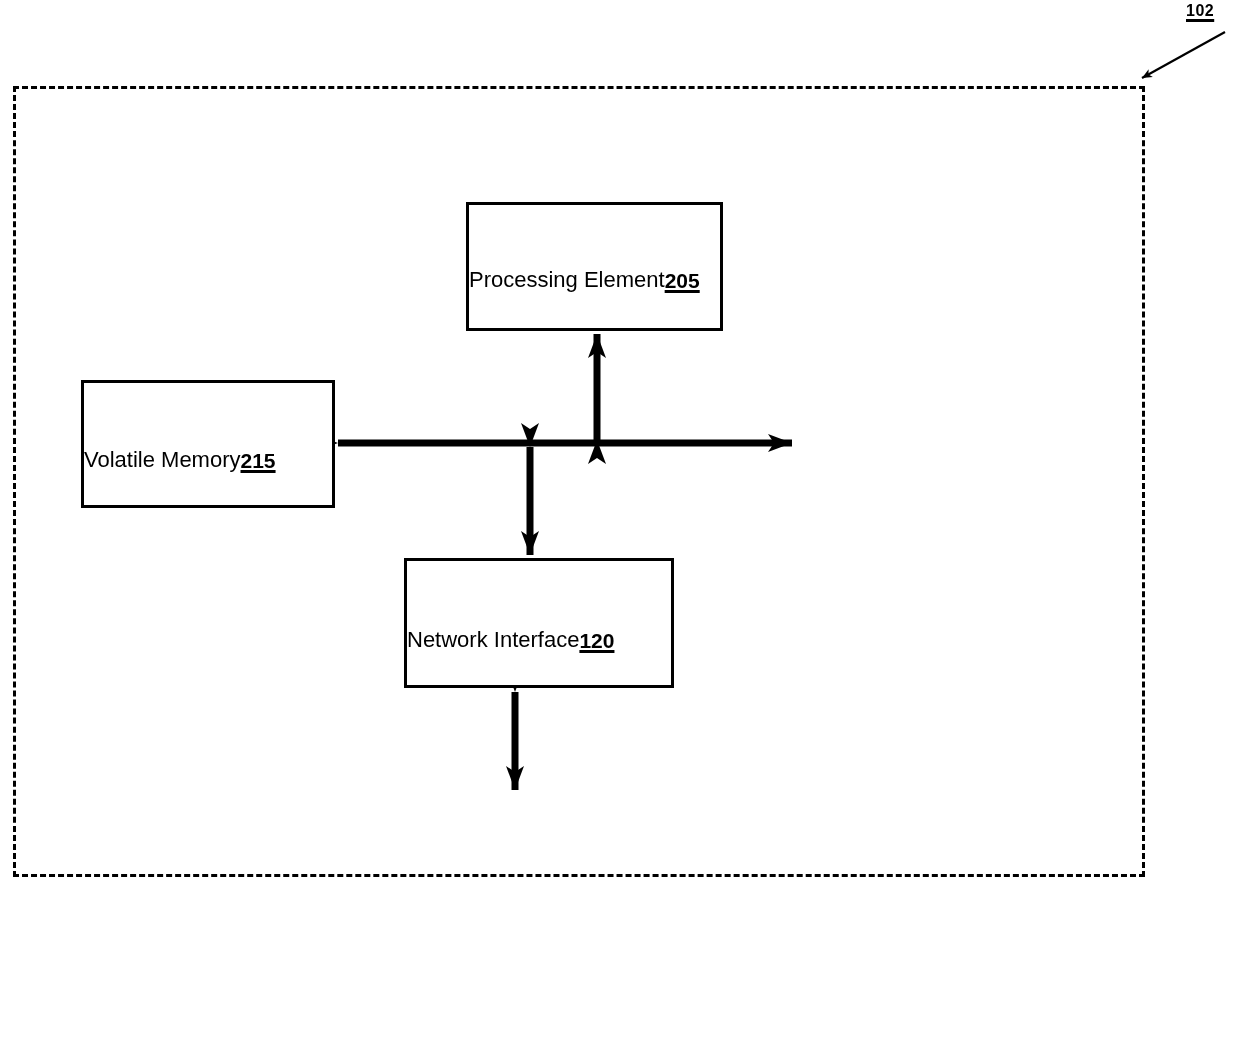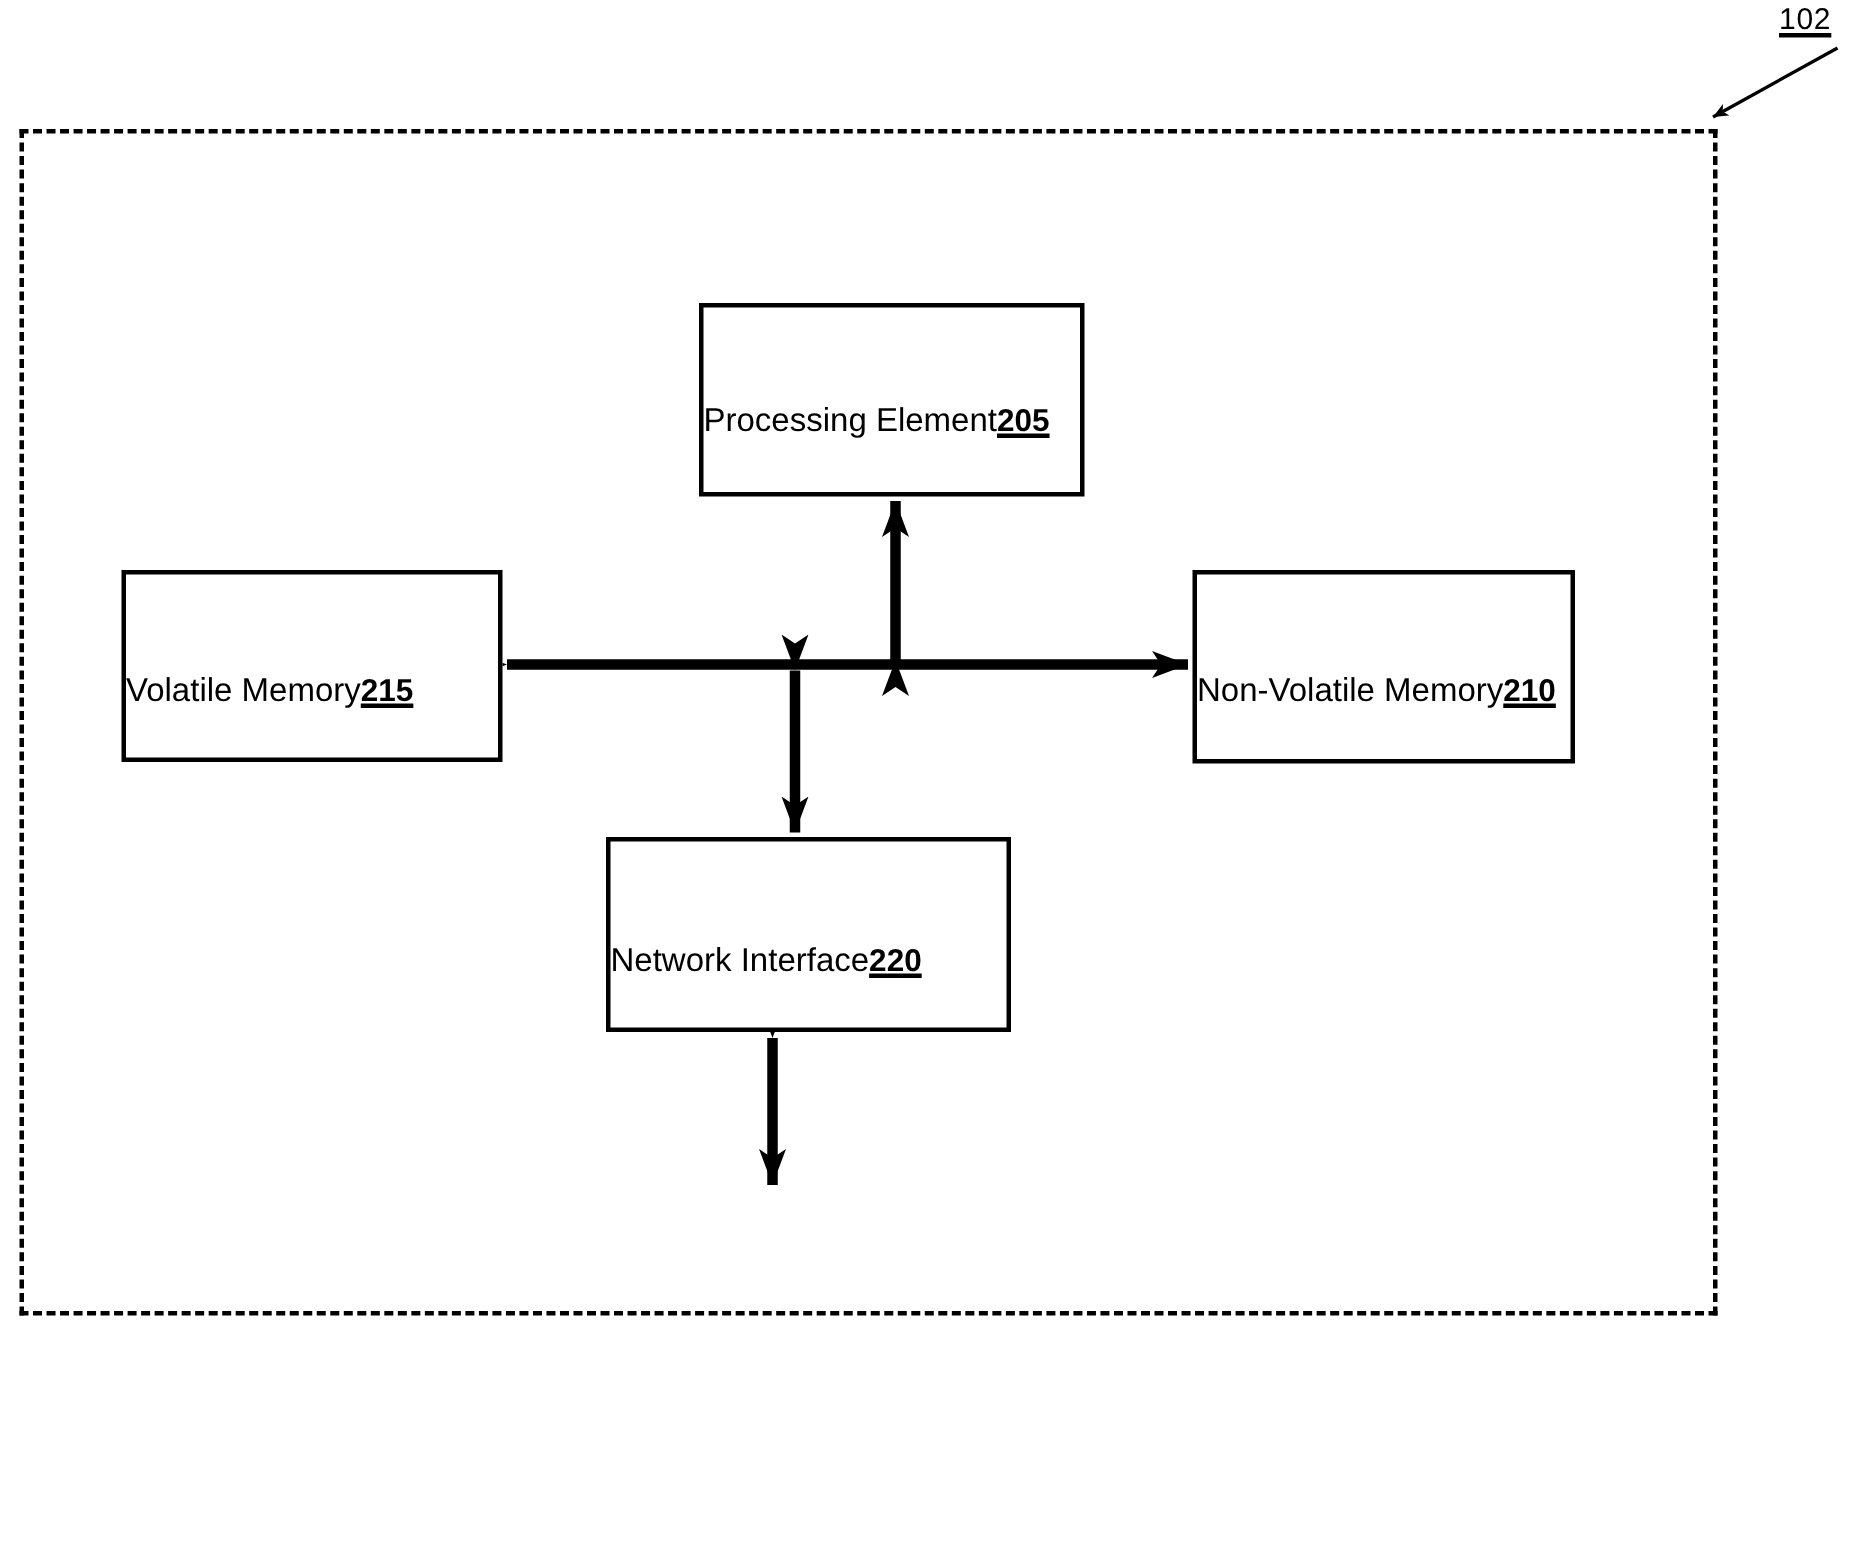--- a/index.html
+++ b/index.html
@@ -34,22 +34,22 @@
     border: 3px dashed #000000;
     box-sizing: border-box;
     background: transparent;
   }
 
   
   .ref-102 {
     position: absolute;
     left: 1186px;
     top: 2px;
-    font-size: 20px;
-    font-weight: normal;
+    font-size: 16px;
+    font-weight: bold;
     letter-spacing: 0.5px;
     text-decoration: underline;
     text-underline-offset: 3px;
     text-decoration-thickness: 2.5px;
   }
   .leader-svg {
     position: absolute;
     left: 1125px;
     top: 28px;
     width: 110px;
@@ -166,24 +166,20 @@
   <div class="comp-box box-processing">
     <div class="comp-title">Processing Element</div>
     <div class="comp-ref">205</div>
   </div>
 
   <div class="comp-box box-volatile">
     <div class="comp-title">Volatile Memory</div>
     <div class="comp-ref">215</div>
   </div>
 
-  <div class="comp-box box-nonvolatile">
-    <div class="comp-title">Non-Volatile Memory</div>
-    <div class="comp-ref">210</div>
-  </div>
 
   <div class="comp-box box-network">
     <div class="comp-title">Network Interface</div>
-    <div class="comp-ref">220</div>
+    <div class="comp-ref">120</div>
   </div>
 
 
 </div>
 
 </body></html>

